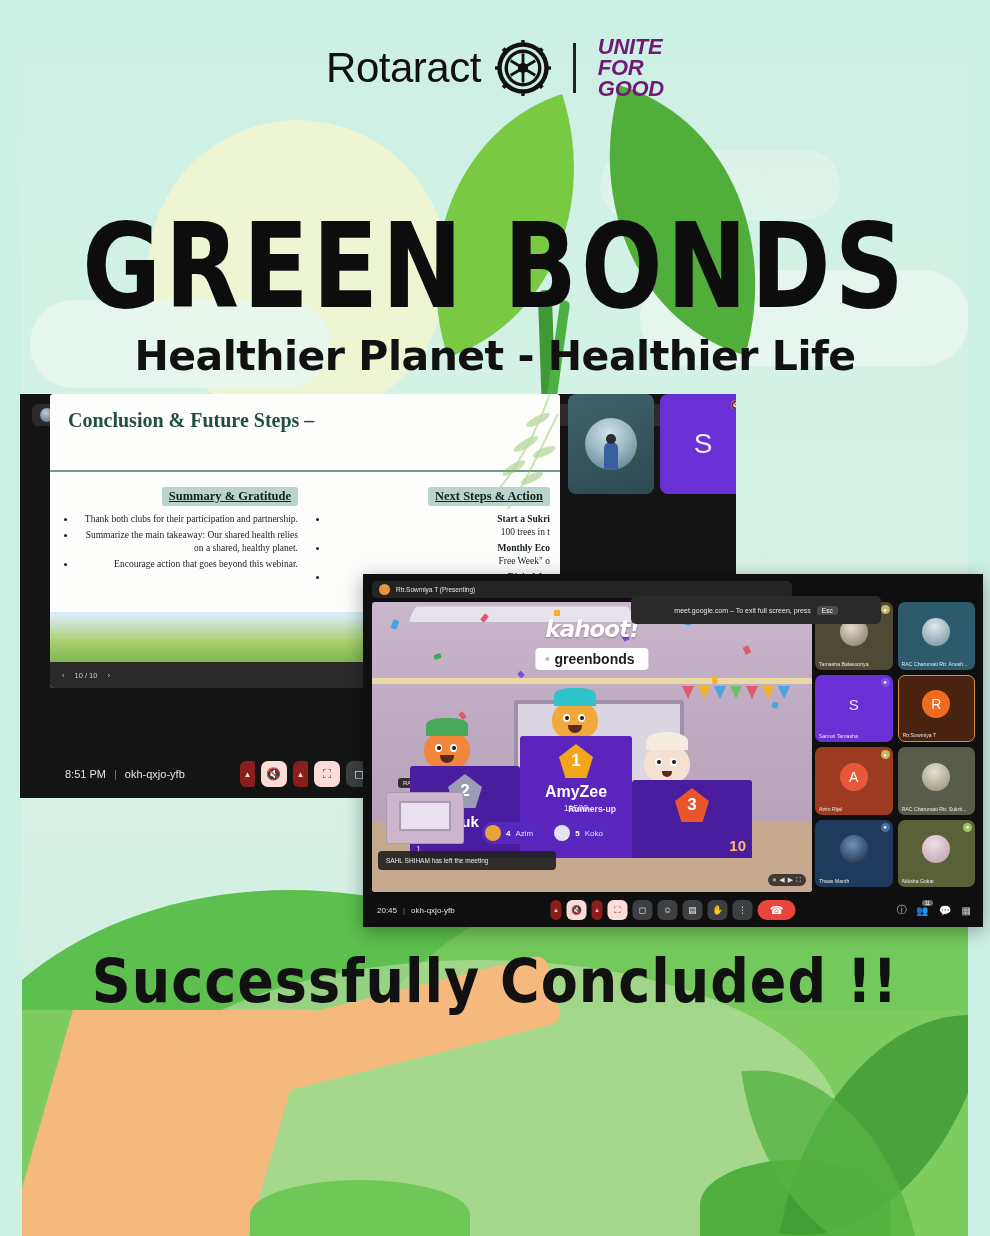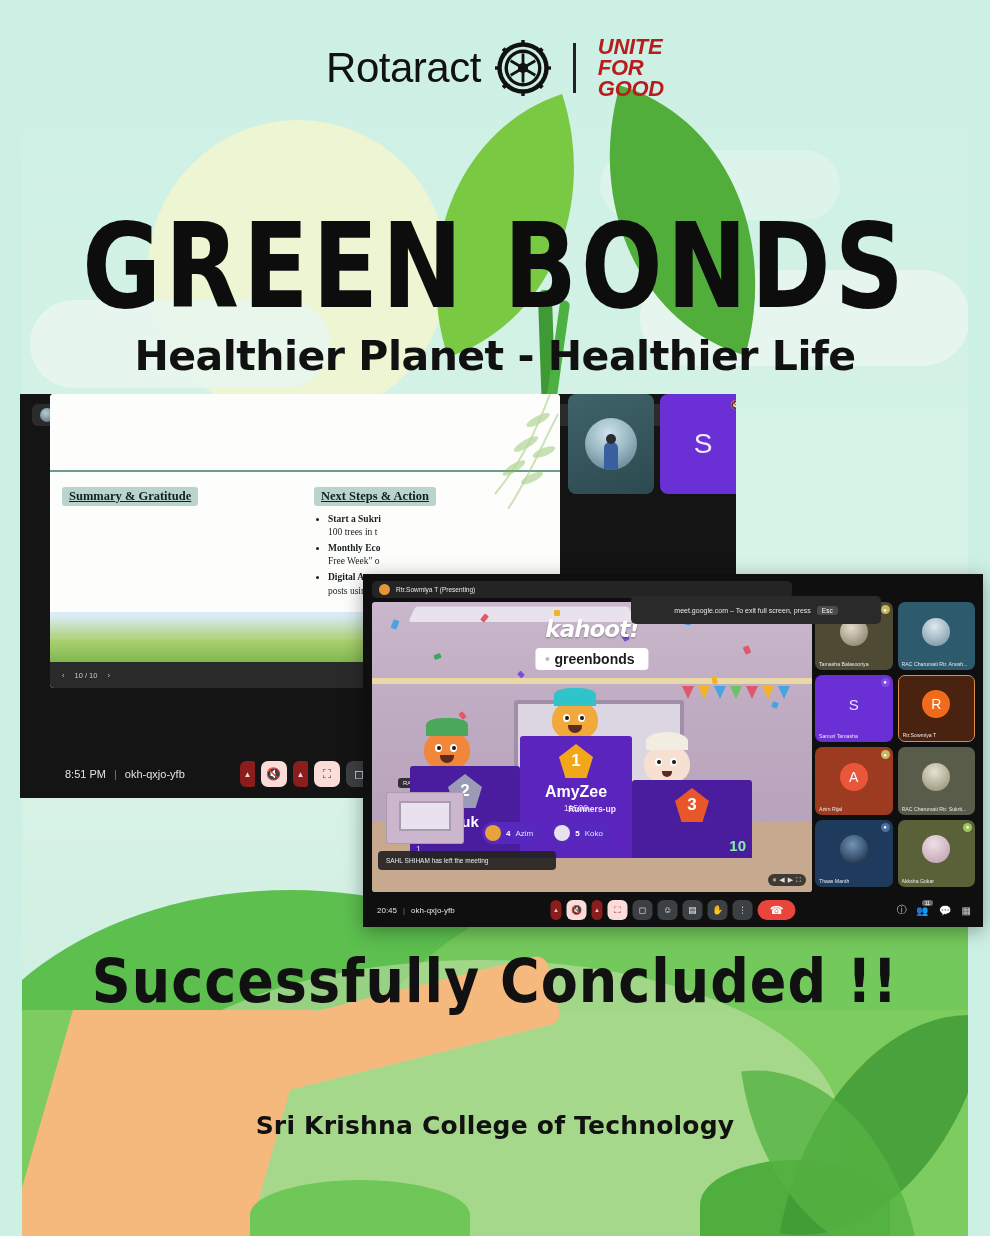--- a/index.html
+++ b/index.html
@@ -107,21 +107,21 @@
     z-index: 20;
   }
   .logo-word {
     font-size: 42px; font-weight: 400; color: #111; letter-spacing: -0.5px;
     font-family: "Liberation Sans", sans-serif;
   }
   .wheel { width: 56px; height: 56px; position: relative; }
   .wheel svg { display: block; }
   .divider-v { width: 3px; height: 50px; background: #222; margin: 0 8px; }
   .unite {
-    font-size: 22px; font-weight: 700; font-style: italic; color: #b91c1c;
+    font-size: 22px; font-weight: 700; font-style: italic; color: #701a75;
     line-height: 0.96; text-align: left; letter-spacing: -0.3px;
   }
 
   
   .title-main {
     position: absolute; left: 0; right: 0; top: 198px;
     text-align: center; z-index: 20;
     font-family: "DejaVu Sans", sans-serif;
     font-weight: 700; font-size: 96px; letter-spacing: 4px;
     color: #0d0d0d; transform: scaleY(1.22); transform-origin: center top;
@@ -177,21 +177,21 @@
     font-size: 20px; color: #1f4f46; line-height: 1.25;
   }
   .slide-bamboo {
     position: absolute; right: 0; top: 0; width: 120px; height: 190px;
     opacity: .55;
   }
   .slide-cols {
     position: absolute; left: 12px; top: 92px; right: 10px;
     display: flex; gap: 16px;
   }
-  .slide-col { flex: 1; }
+  .slide-col { flex: 1; text-align: right; }
   .slide-head {
     display: inline-block; background: #b9d4cd; border-radius: 3px;
     padding: 2px 7px; font-family: "Liberation Serif", serif;
     font-weight: 700; font-size: 12.5px; color: #14201d;
     text-decoration: underline; margin-bottom: 7px;
   }
   .slide-col ul { list-style: disc; padding-left: 14px; }
   .slide-col li {
     font-family: "Liberation Serif", serif; font-size: 9.5px;
     color: #16201e; line-height: 1.38; margin-bottom: 3px;
@@ -336,21 +336,21 @@
     font-weight:700; color:#fff; font-size:17px;
     clip-path: polygon(50% 0%, 100% 38%, 81% 100%, 19% 100%, 0% 38%);
   }
   .rank-badge.gold { background: #f2a71b; }
   .rank-badge.silver { background: #9b9bb5; }
   .rank-badge.bronze { background: #e8562a; }
   .podium .pname { color:#fff; font-weight:700; font-size:15px; margin-top:5px; }
   .podium.p1 .pname { font-size: 16px; }
   .podium .pscore { color:#ded0f5; font-size: 9px; margin-top: 2px; }
   .podium.p2 .pscore, .podium.p3 .pscore { position:absolute; left:6px; bottom:4px; }
-  .podium.p3 .pscore { left: auto; right: 6px; font-size: 15px; color:#86efac; font-weight:700;}
+  .podium.p3 .pscore { left: auto; right: 6px; font-size: 15px; color:#fdba74; font-weight:700;}
 
   .char {
     position: absolute; bottom: 0; width: 46px; height: 52px;
   }
   .char-head {
     position:absolute; left:0; right:0; bottom:0; height:40px; border-radius:50% 50% 45% 45%;
   }
   .char-hat {
     position:absolute; left:2px; right:2px; top:0; height:18px; border-radius:40% 40% 0 0;
   }
@@ -539,25 +539,31 @@
       </g>
       <g fill="#7db84f" opacity=".75">
         <ellipse cx="98" cy="26" rx="13" ry="4" transform="rotate(-28 98 26)"></ellipse>
         <ellipse cx="86" cy="50" rx="14" ry="4" transform="rotate(-30 86 50)"></ellipse>
         <ellipse cx="74" cy="74" rx="13" ry="4" transform="rotate(-32 74 74)"></ellipse>
         <ellipse cx="104" cy="58" rx="12" ry="4" transform="rotate(-22 104 58)"></ellipse>
         <ellipse cx="92" cy="84" rx="12" ry="4" transform="rotate(-26 92 84)"></ellipse>
       </g>
     </svg>
     <div class="slide-title">
+      <div>Conclusion &amp; Future Steps –</div>
     </div>
 
     <div class="slide-cols">
       <div class="slide-col">
         <div class="slide-head">Summary &amp; Gratitude</div>
+        <ul>
+          <li>Thank both clubs for their participation and partnership.</li>
+          <li>Summarize the main takeaway: Our shared health relies on a shared, healthy planet.</li>
+          <li>Encourage action that goes beyond this webinar.</li>
+        </ul>
       </div>
       <div class="slide-col">
         <div class="slide-head">Next Steps &amp; Action</div>
         <ul>
           <li><b>Start a Sukri</b><br><span>100 trees in t</span></li>
           <li><b>Monthly Eco</b><br><span>Free Week" o</span></li>
           <li><b>Digital  Aw</b><br><span>posts using t</span></li>
         </ul>
       </div>
     </div>
@@ -802,14 +808,13 @@
         <span class="badge-num">11</span>
       </span>
       <span>💬</span>
       <span>▦</span>
     </div>
   </div>
 </div>
 
 <div class="concluded">Successfully Concluded !!</div>
 <div class="footer-text">
-  <div>Sri Krishna College of Technology</div>
 </div>
 
 </body></html>

